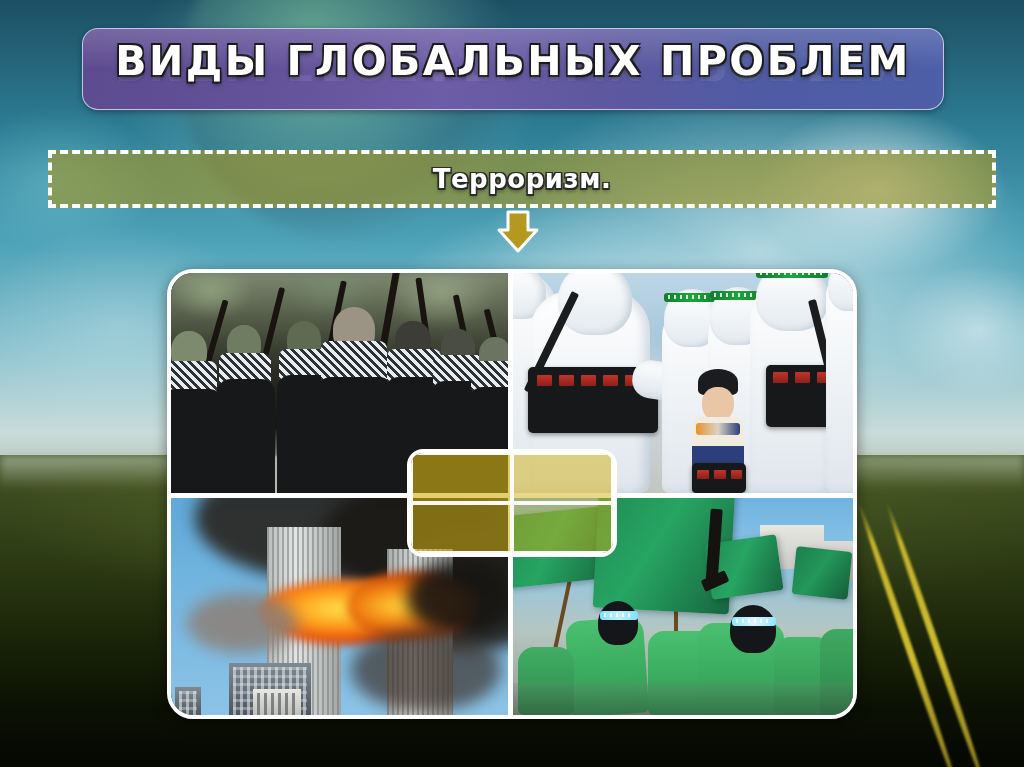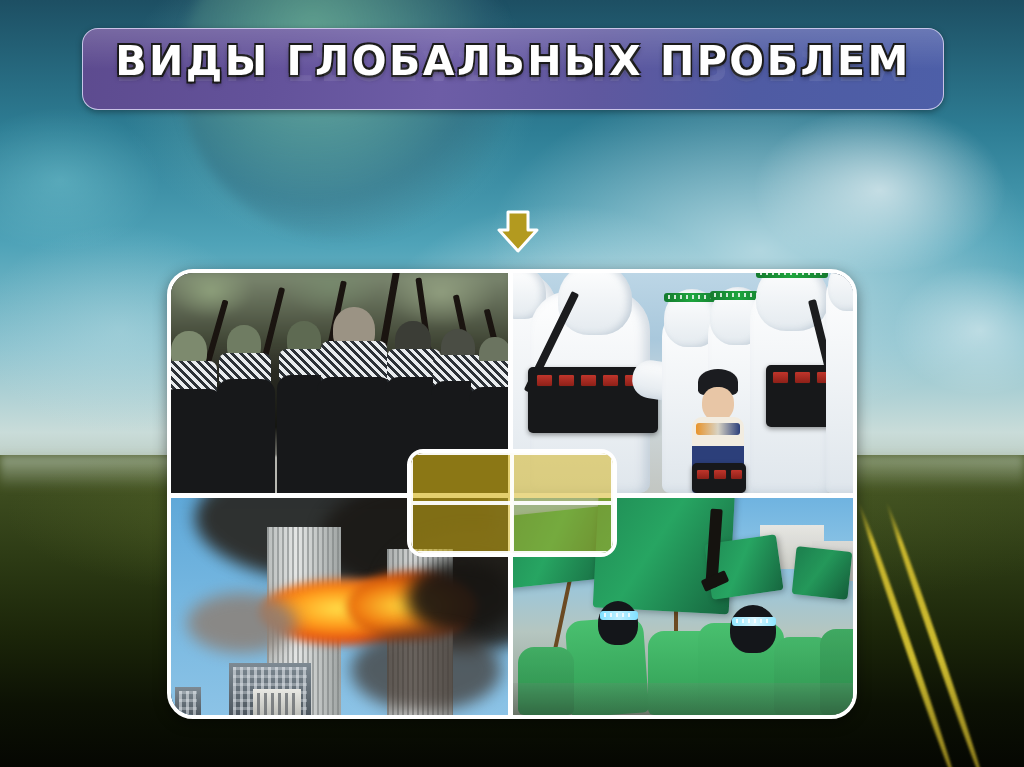--- a/index.html
+++ b/index.html
@@ -241,20 +241,23 @@
     <div class="road-line a"></div>
     <div class="road-line b"></div>
   </div>
 
   <div class="title-banner">
     <div class="sheen"></div>
     <div class="title-text">ВИДЫ ГЛОБАЛЬНЫХ ПРОБЛЕМ</div>
     <div class="title-reflect">ВИДЫ ГЛОБАЛЬНЫХ ПРОБЛЕМ</div>
   </div>
 
+  <div class="subtitle-box">
+    <div class="subtitle-text">Терроризм.</div>
+  </div>
 
   <div class="down-arrow">
     <svg width="44" height="44" viewBox="0 0 44 44">
       <path d="M12 2 H32 V20 H41 L22 41 L3 20 H12 Z" fill="#b39a1f" stroke="#ffffff" stroke-width="3" stroke-linejoin="round"></path>
     </svg>
   </div>
 
   <div class="collage">
 
     <div class="photo tl">

